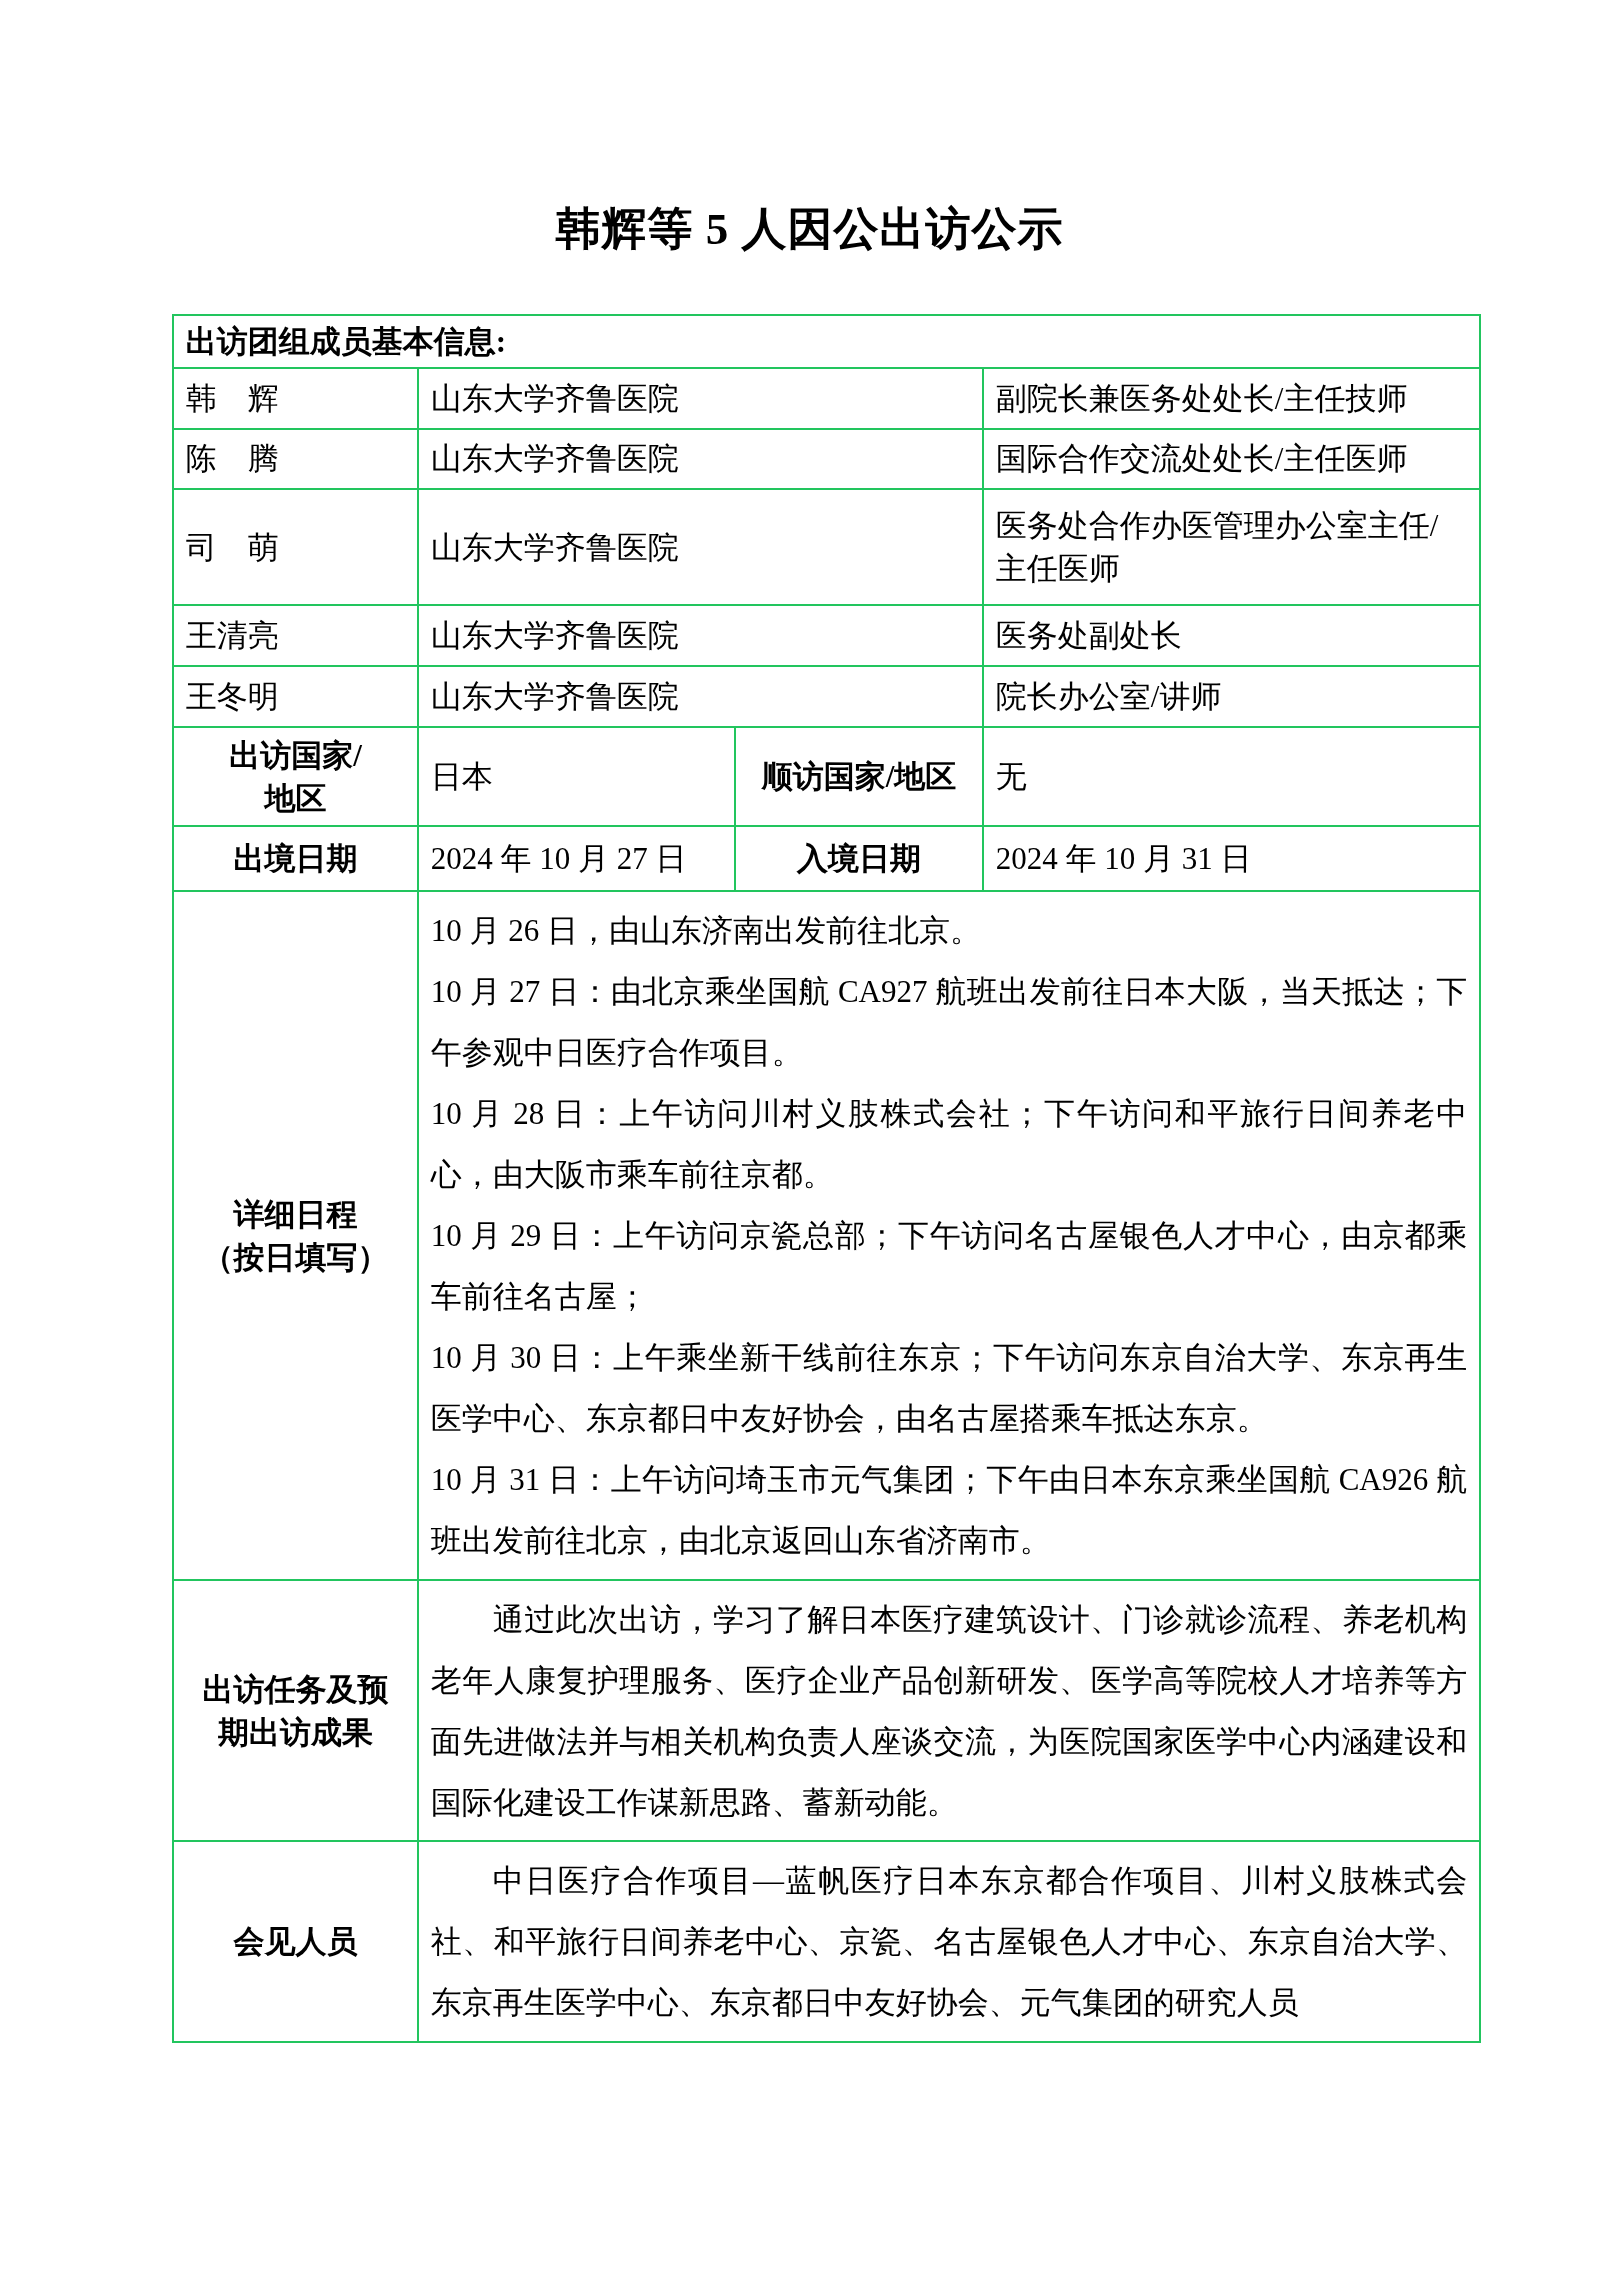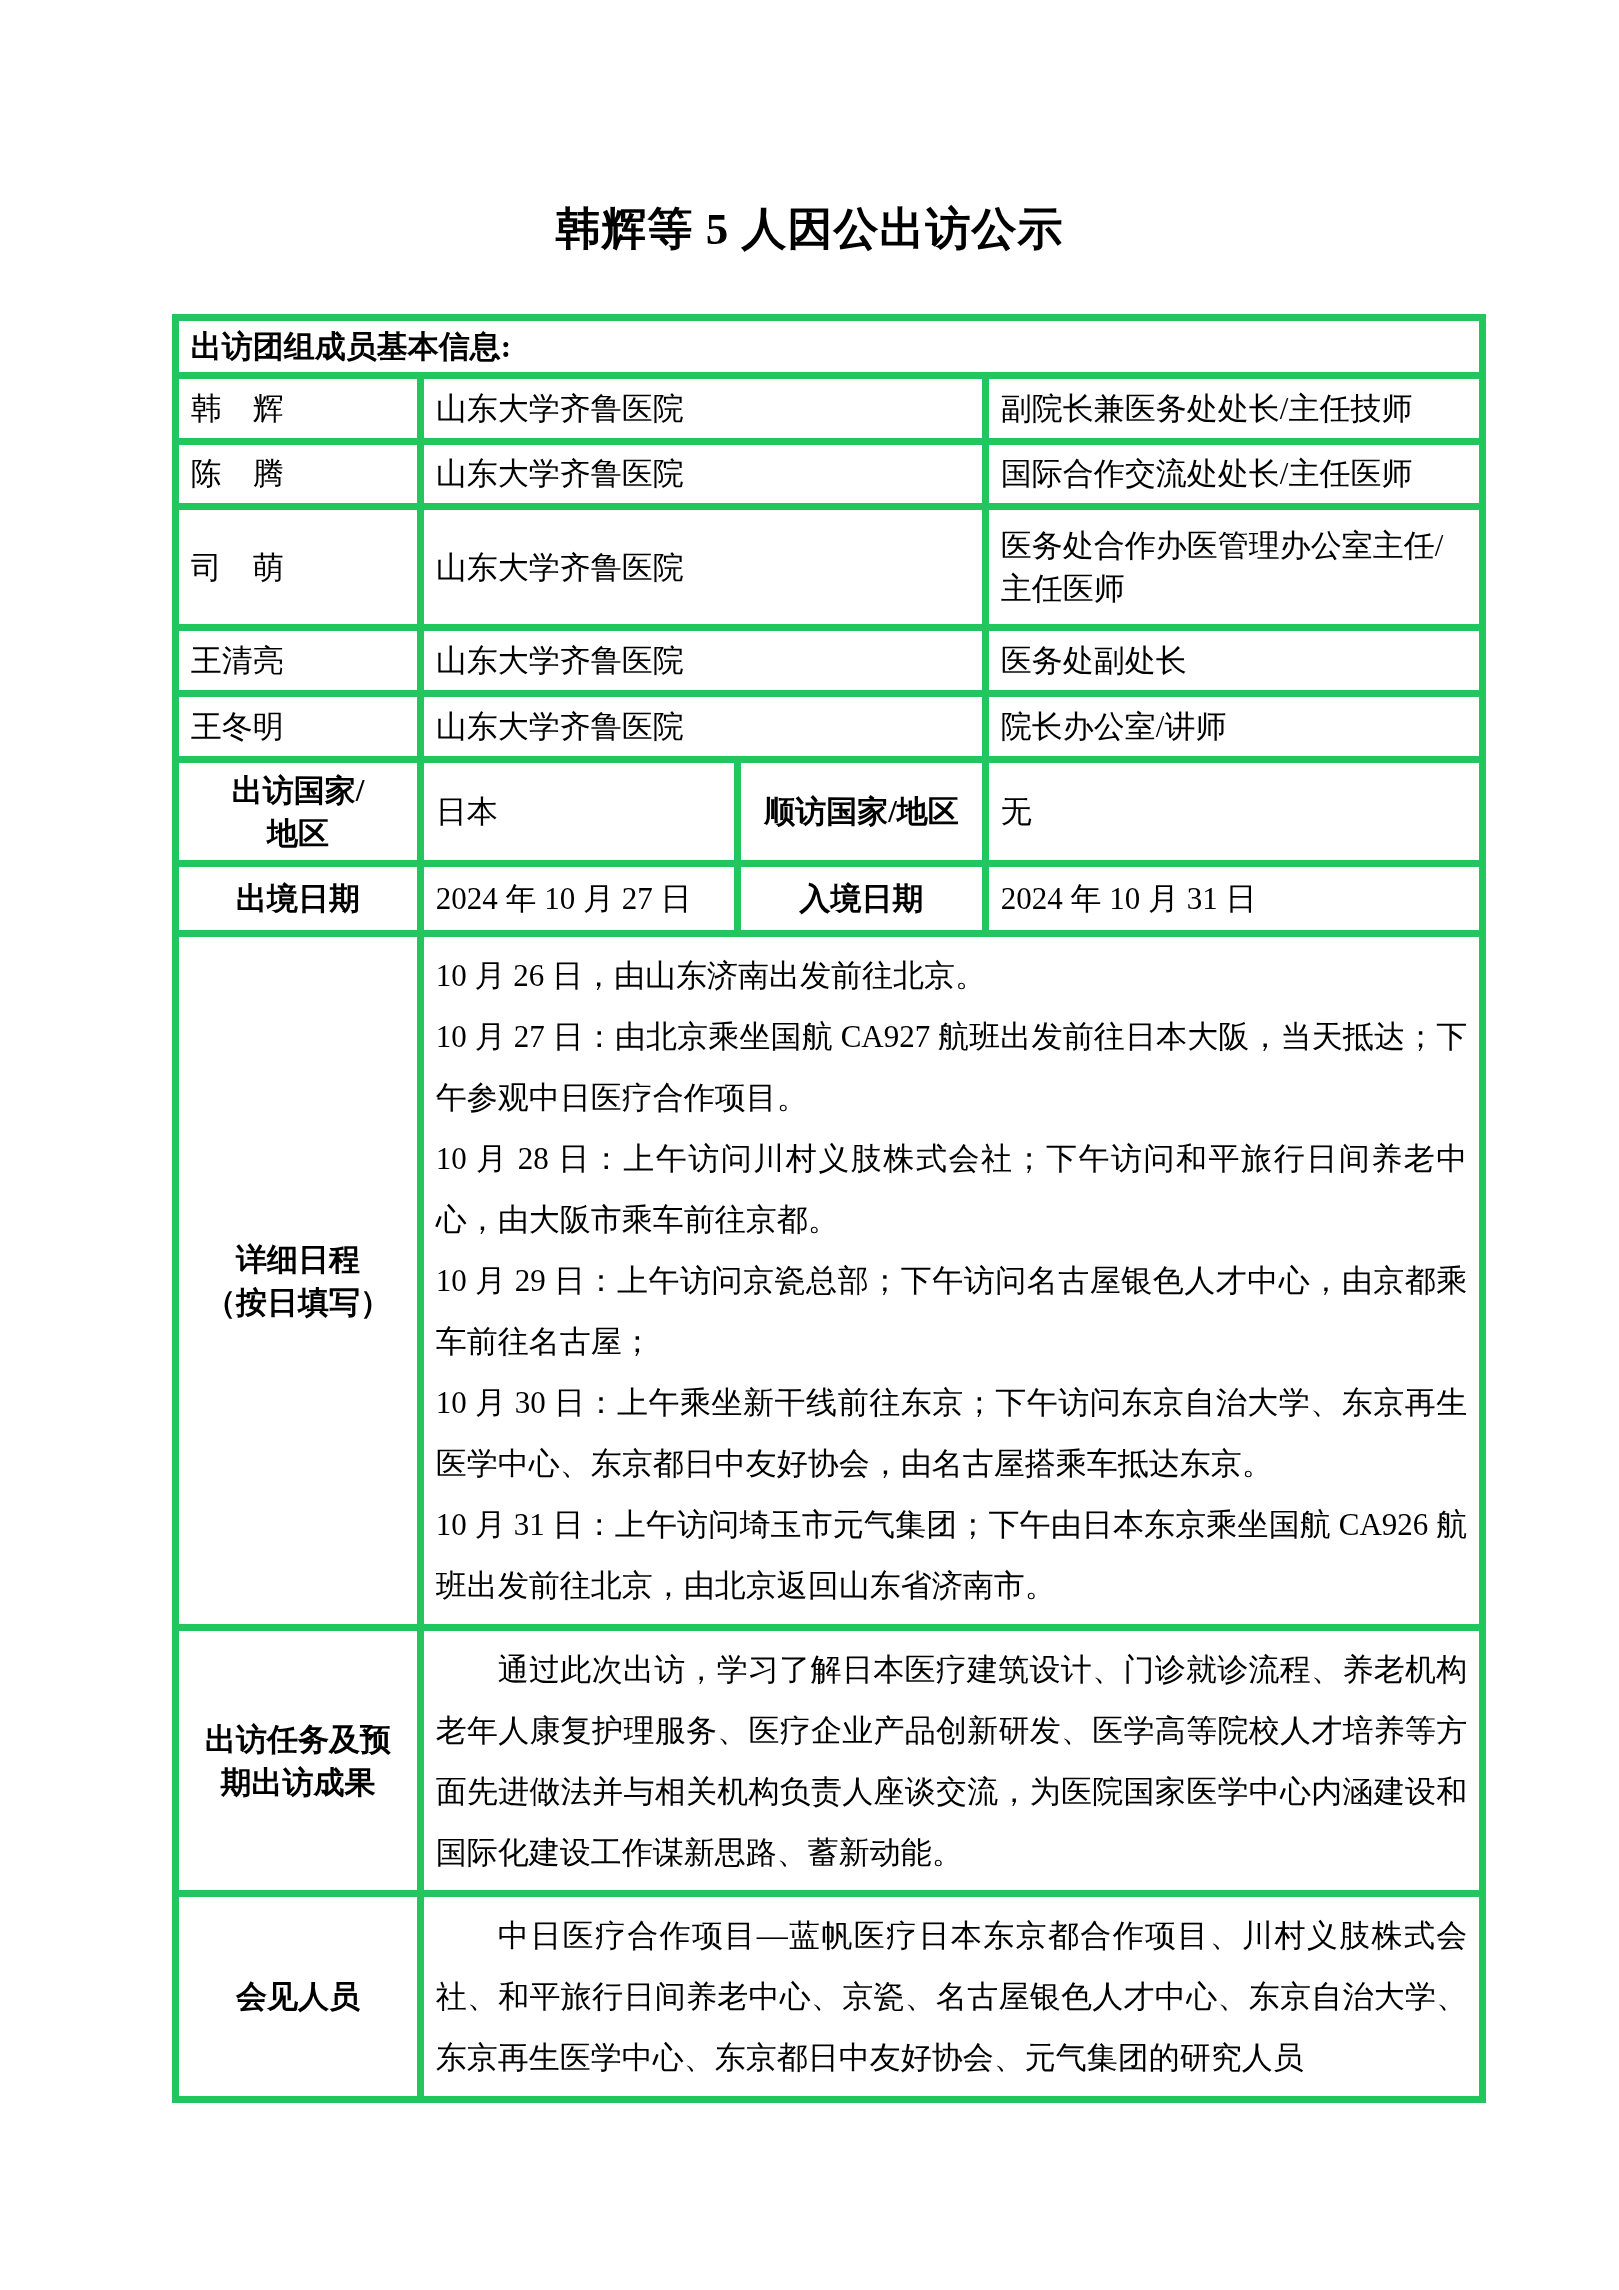--- a/index.html
+++ b/index.html
@@ -27,21 +27,21 @@
   }
   table.doc-table {
     border-collapse: collapse;
     table-layout: fixed;
     margin-left: 172px;
     margin-top: 57px;
     width: 1307px;
     border: 2.9px solid #000;
   }
   .doc-table td {
-    border: 7px solid #22c55e;
+    border: 2px solid #22c55e;
     font-size: 31px;
     line-height: 43px;
     vertical-align: middle;
     padding: 3.9px 11.8px;
     overflow: hidden;
   }
   .bold { font-weight: bold; }
   .center { text-align: center; padding-left: 3.9px; padding-right: 3.9px; }
   .pre { white-space: pre-line; }
   tr.r-section td { height: 43px; }

